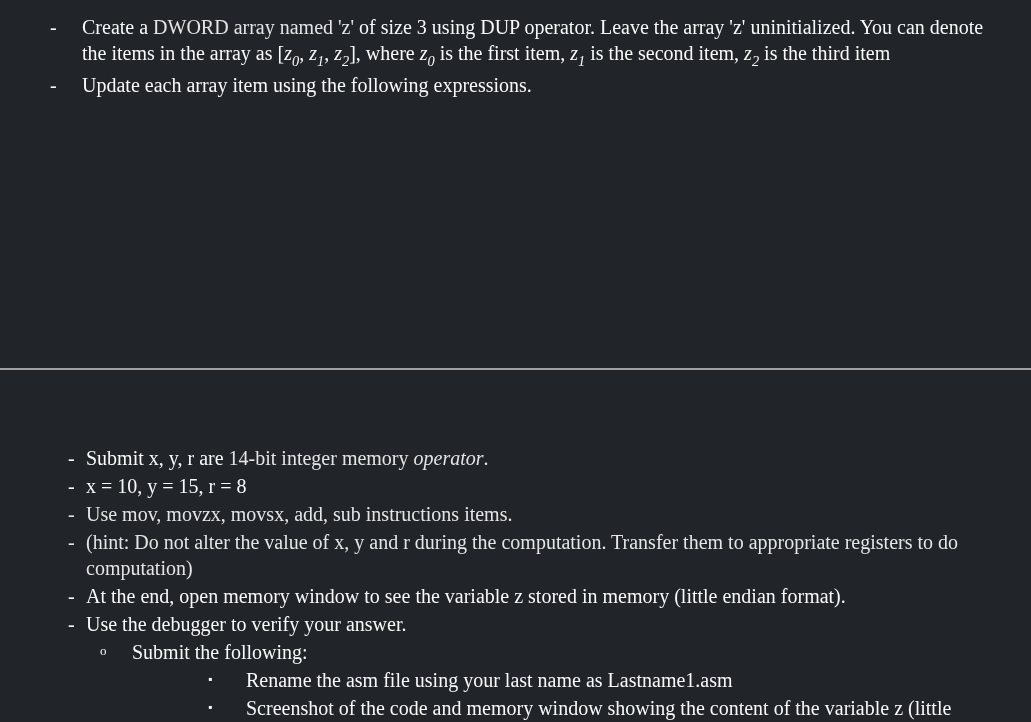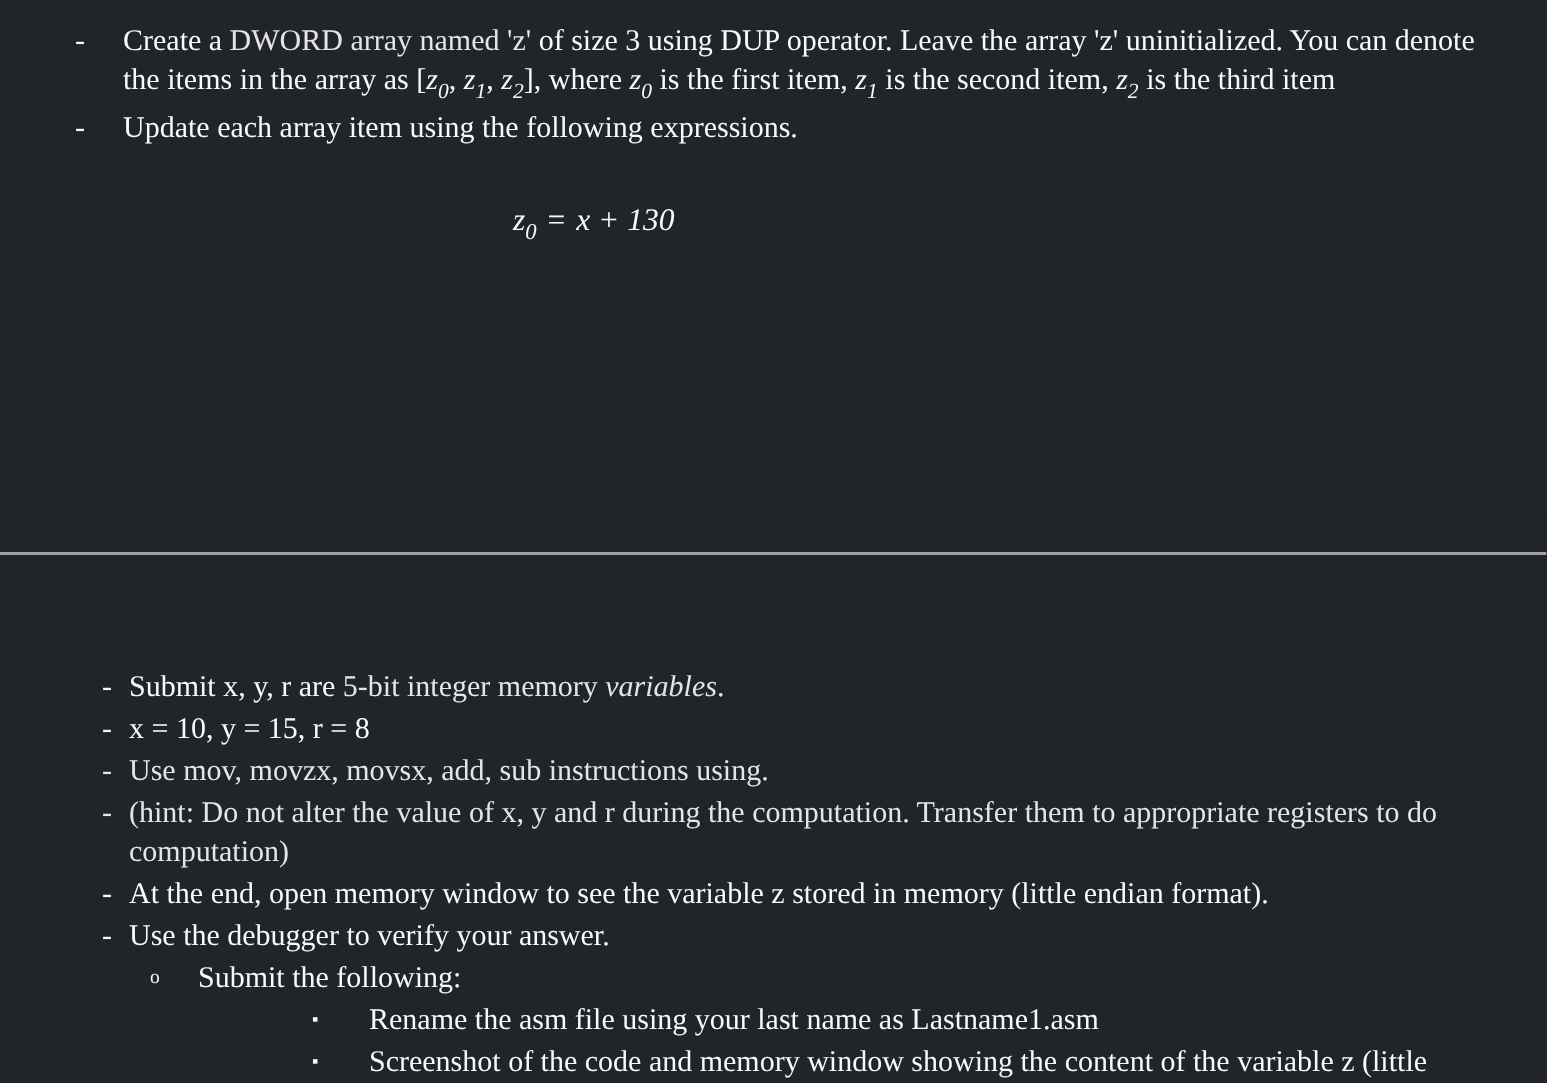--- a/index.html
+++ b/index.html
@@ -104,40 +104,37 @@
     <div class="bullet-text">
       <span>Create a </span><span class="red-text">DWORD array named 'z'</span><span> of size 3 using DUP operator. Leave the array 'z' uninitialized. You can denote the items in the array as [</span><span class="italic"><span>z</span><span class="sub">0</span></span>, <span class="italic"><span>z</span><span class="sub">1</span></span>, <span class="italic"><span>z</span><span class="sub">2</span></span><span>], where </span><span class="italic"><span>z</span><span class="sub">0</span></span><span> is the first item, </span><span class="italic"><span>z</span><span class="sub">1</span></span><span> is the second item, </span><span class="italic"><span>z</span><span class="sub">2</span></span><span> is the third item</span>
     </div>
   </div>
   <div class="bullet-row">
     <div class="bullet-dash">-</div>
     <div class="bullet-text">Update each array item using the following expressions.</div>
   </div>
 
   <div class="equations">
-    <div>
-      <span>z</span><span class="sub">0</span><span class="eq-op"> = </span><span>x + 130</span>
-    </div>
   </div>
 </div>
 
 <div class="section section-bottom">
   <div class="bullet-row">
     <div class="bullet-dash">-</div>
     <div class="bullet-text">
-      <span>Submit x, y, r are </span><span class="red-text">5-bit integer memory </span><span class="red-text italic">variables</span><span class="red-text">.</span>
+      <span>Submit x, y, r are </span><span class="red-text">14-bit integer memory </span><span class="red-text italic">operator</span><span class="red-text">.</span>
     </div>
   </div>
   <div class="bullet-row">
     <div class="bullet-dash">-</div>
     <div class="bullet-text">x = 10, y = 15, r = 8</div>
   </div>
   <div class="bullet-row">
     <div class="bullet-dash red-text">-</div>
-    <div class="bullet-text red-text">Use mov, movzx, movsx, add, sub instructions using.</div>
+    <div class="bullet-text red-text">Use mov, movzx, movsx, add, sub instructions items.</div>
   </div>
   <div class="bullet-row">
     <div class="bullet-dash red-text">-</div>
     <div class="bullet-text red-text">(hint: Do not alter the value of x, y and r during the computation. Transfer them to appropriate registers to do computation)</div>
   </div>
   <div class="bullet-row">
     <div class="bullet-dash">-</div>
     <div class="bullet-text">At the end, open memory window to see the variable z stored in memory (little endian format).</div>
   </div>
   <div class="bullet-row">

